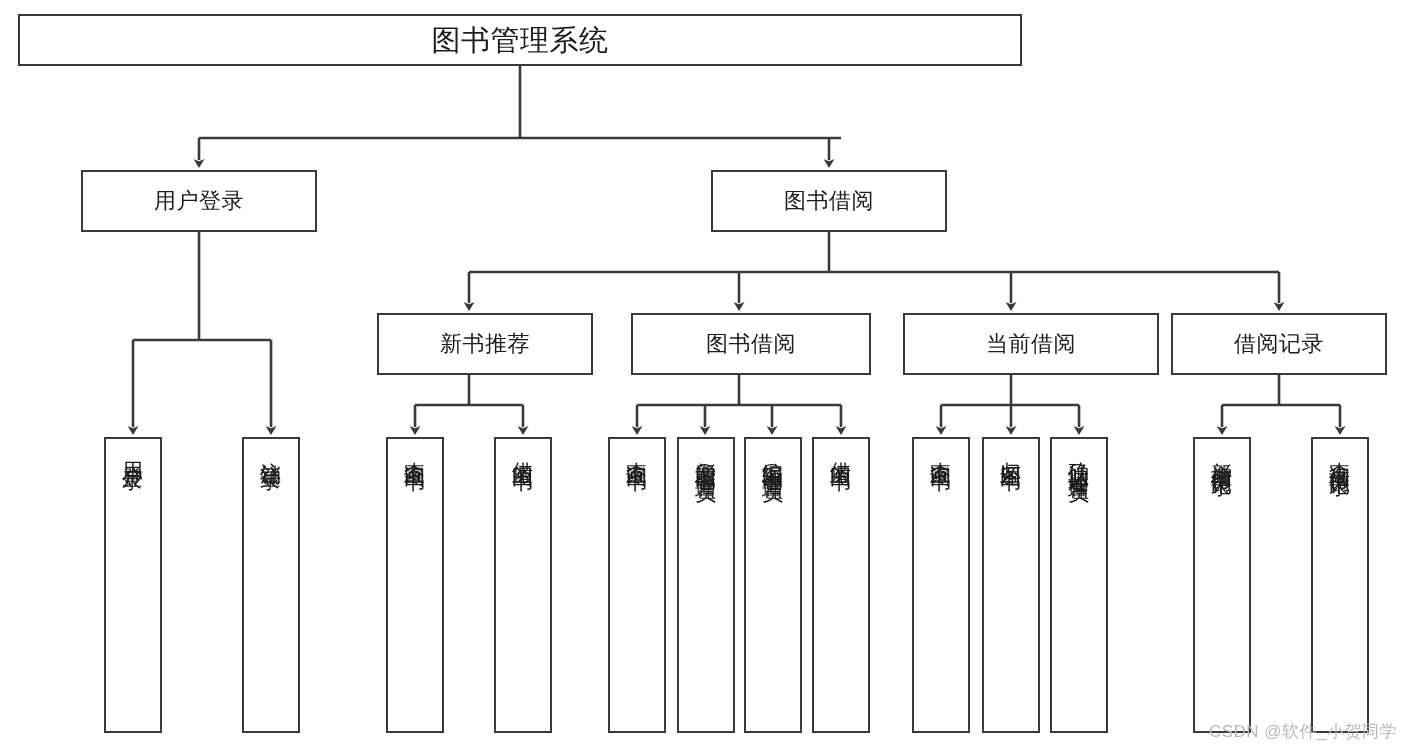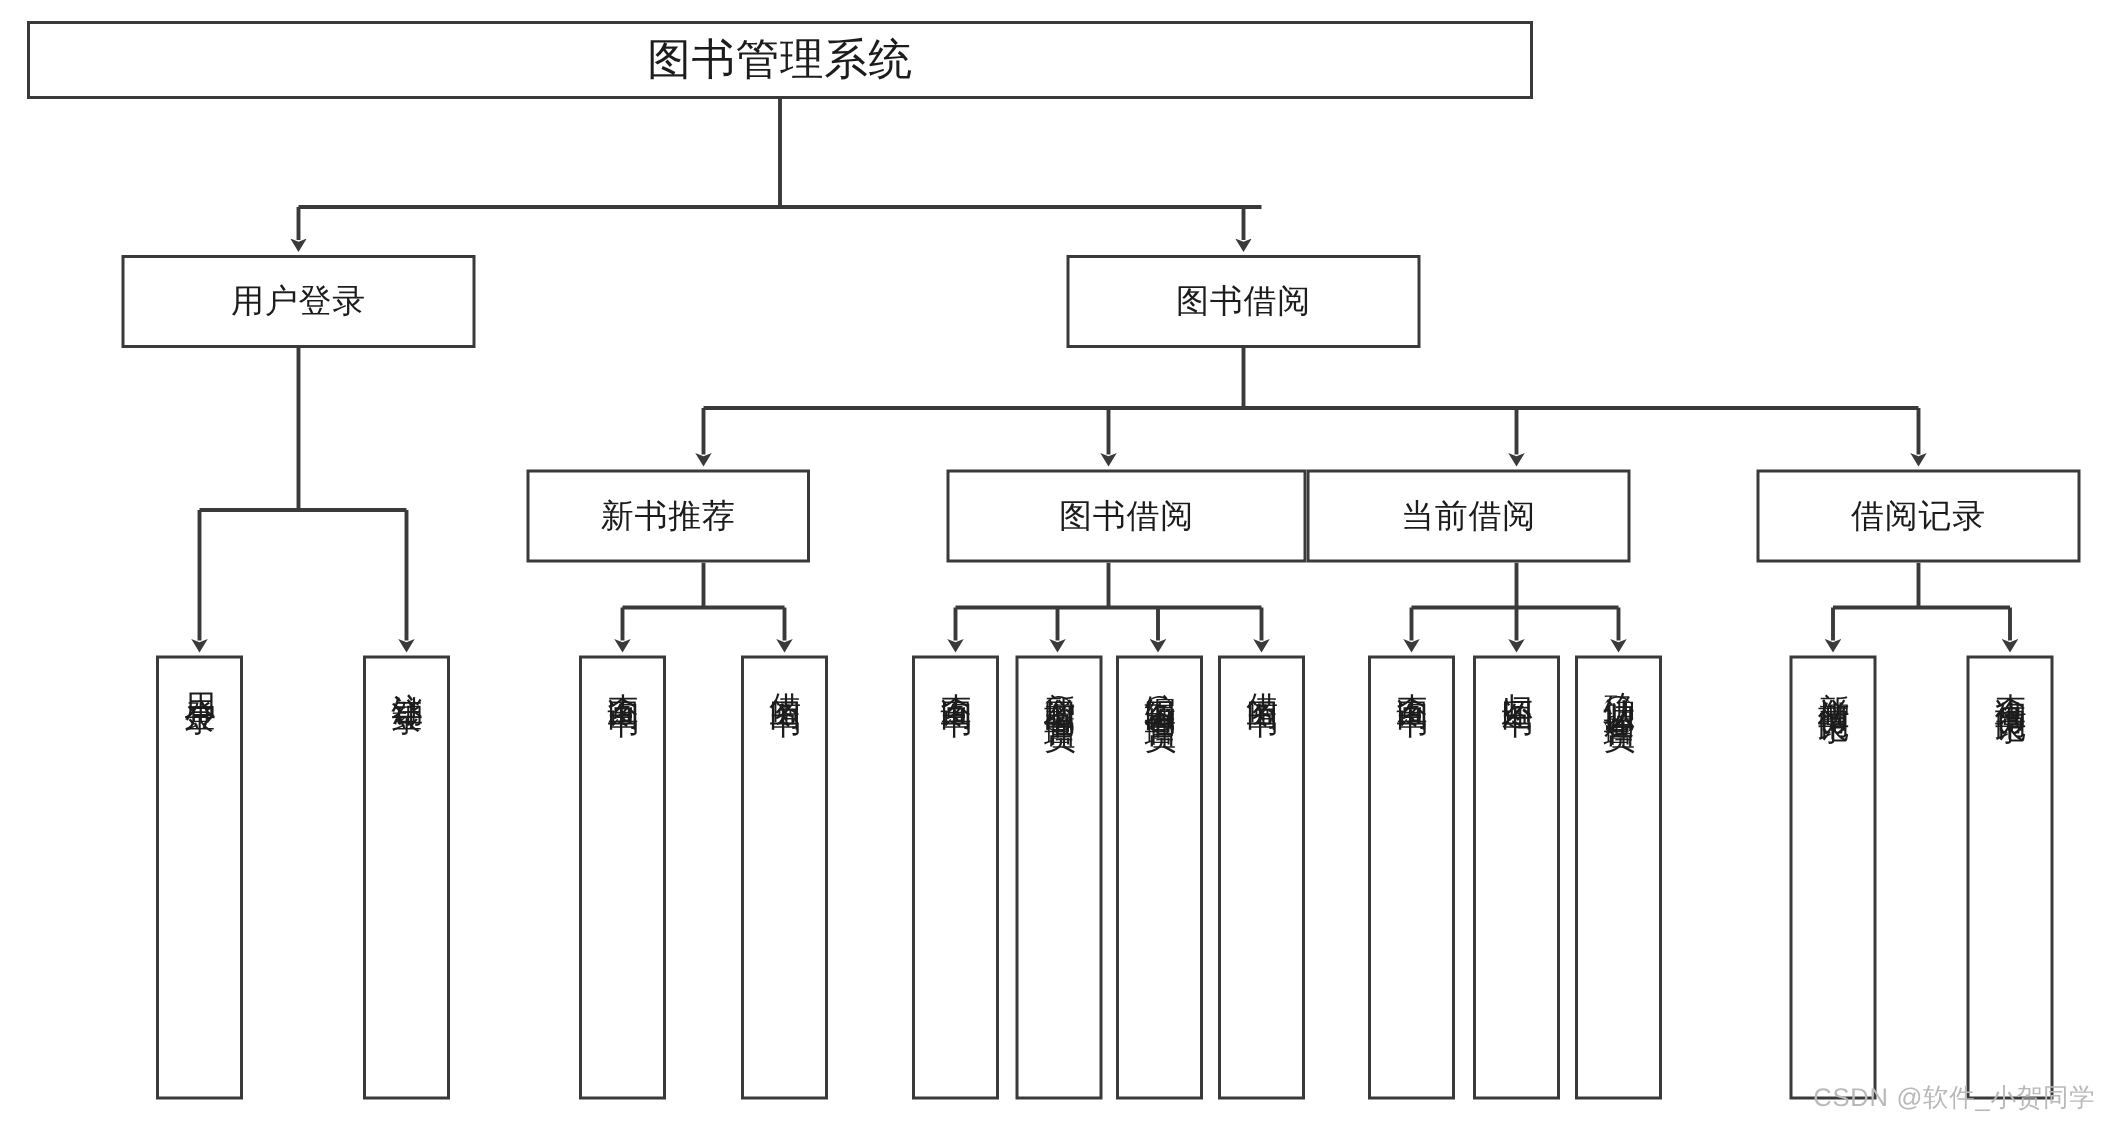--- a/index.html
+++ b/index.html
@@ -129,27 +129,27 @@
     <span class="label">图书管理系统</span>
   </div>
 
   <div class="node horiz" style="left:81px; top:170px; width:236px; height:62px;">
     <span class="label">用户登录</span>
   </div>
   <div class="node horiz" style="left:711px; top:170px; width:236px; height:62px;">
     <span class="label">图书借阅</span>
   </div>
 
-  <div class="node horiz" style="left:351px; top:313px; width:189px; height:62px;">
+  <div class="node horiz" style="left:377px; top:313px; width:216px; height:62px;">
     <span class="label">新书推荐</span>
   </div>
   <div class="node horiz" style="left:631px; top:313px; width:240px; height:62px;font-family:Liberation Serif, serif;">
     <span class="label">图书借阅</span>
   </div>
-  <div class="node horiz" style="left:871px; top:313px; width:216px; height:62px;">
+  <div class="node horiz" style="left:903px; top:313px; width:256px; height:62px;">
     <span class="label">当前借阅</span>
   </div>
   <div class="node horiz" style="left:1171px; top:313px; width:216px; height:62px;">
     <span class="label">借阅记录</span>
   </div>
 
   <div class="node vert" style="left:104px; top:437px; width:58px; height:296px;">
     <span class="label">用户登录</span>
   </div>
   <div class="node vert" style="left:242px; top:437px; width:58px; height:296px;">

